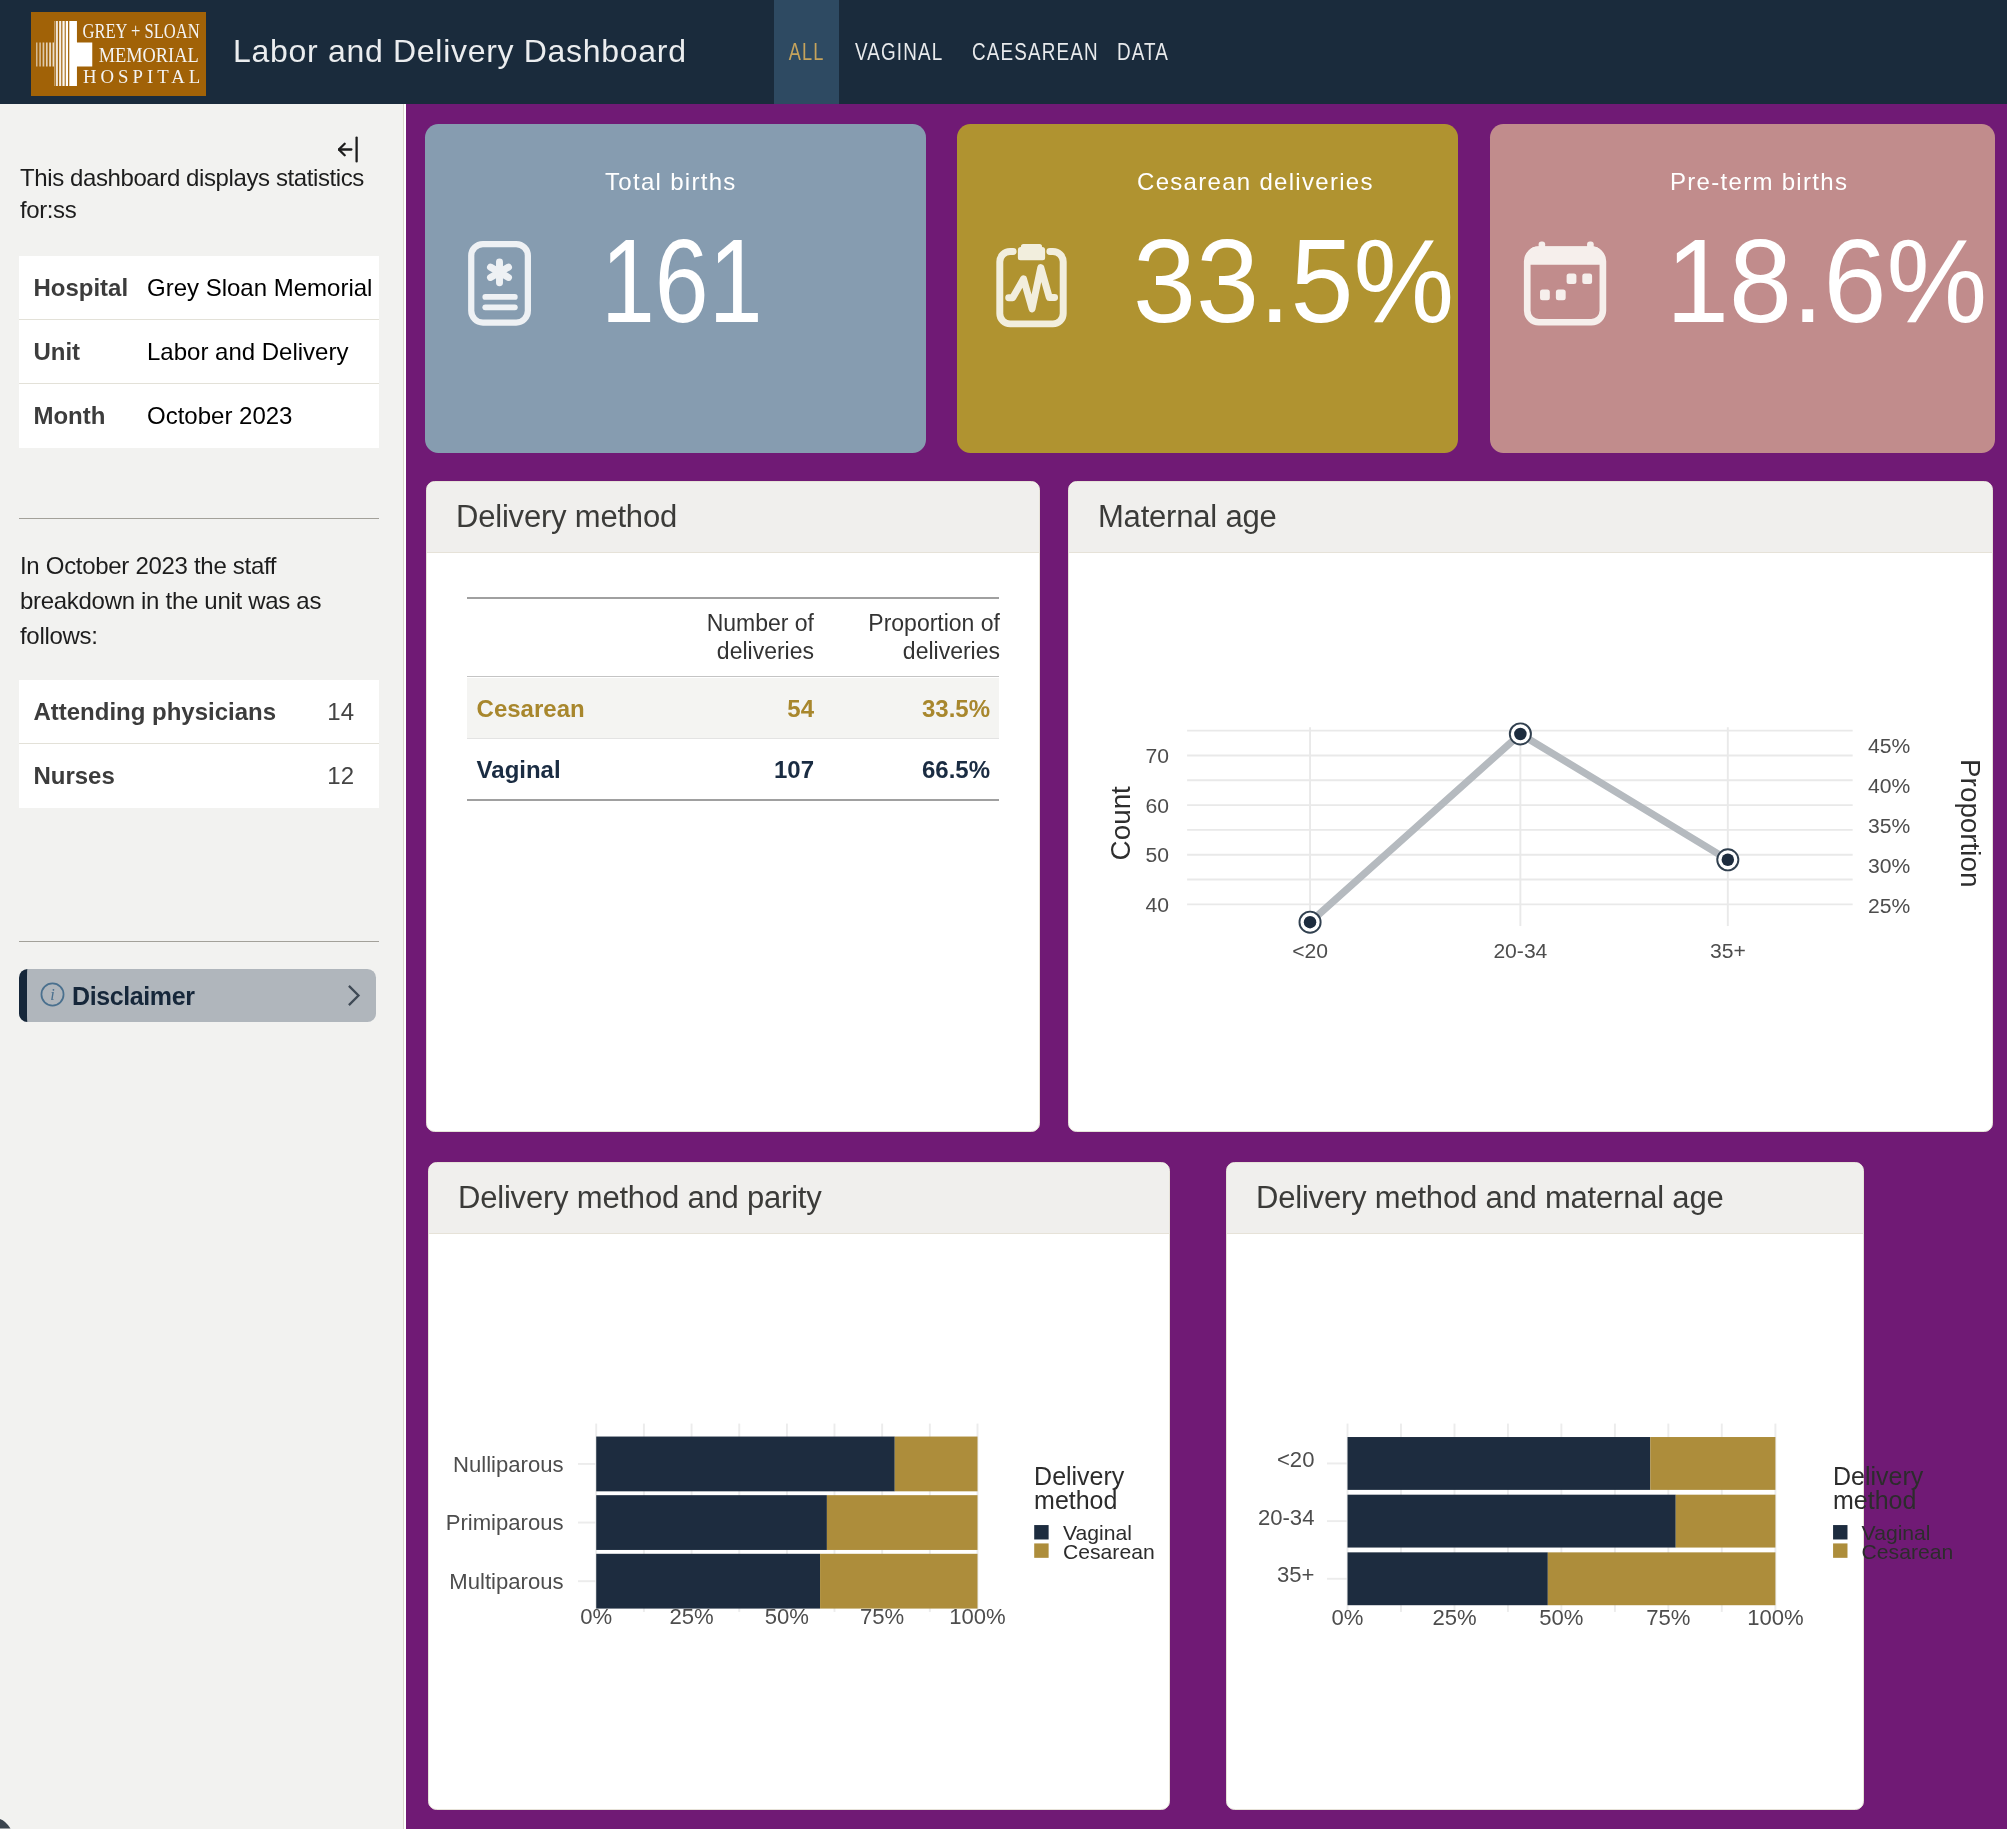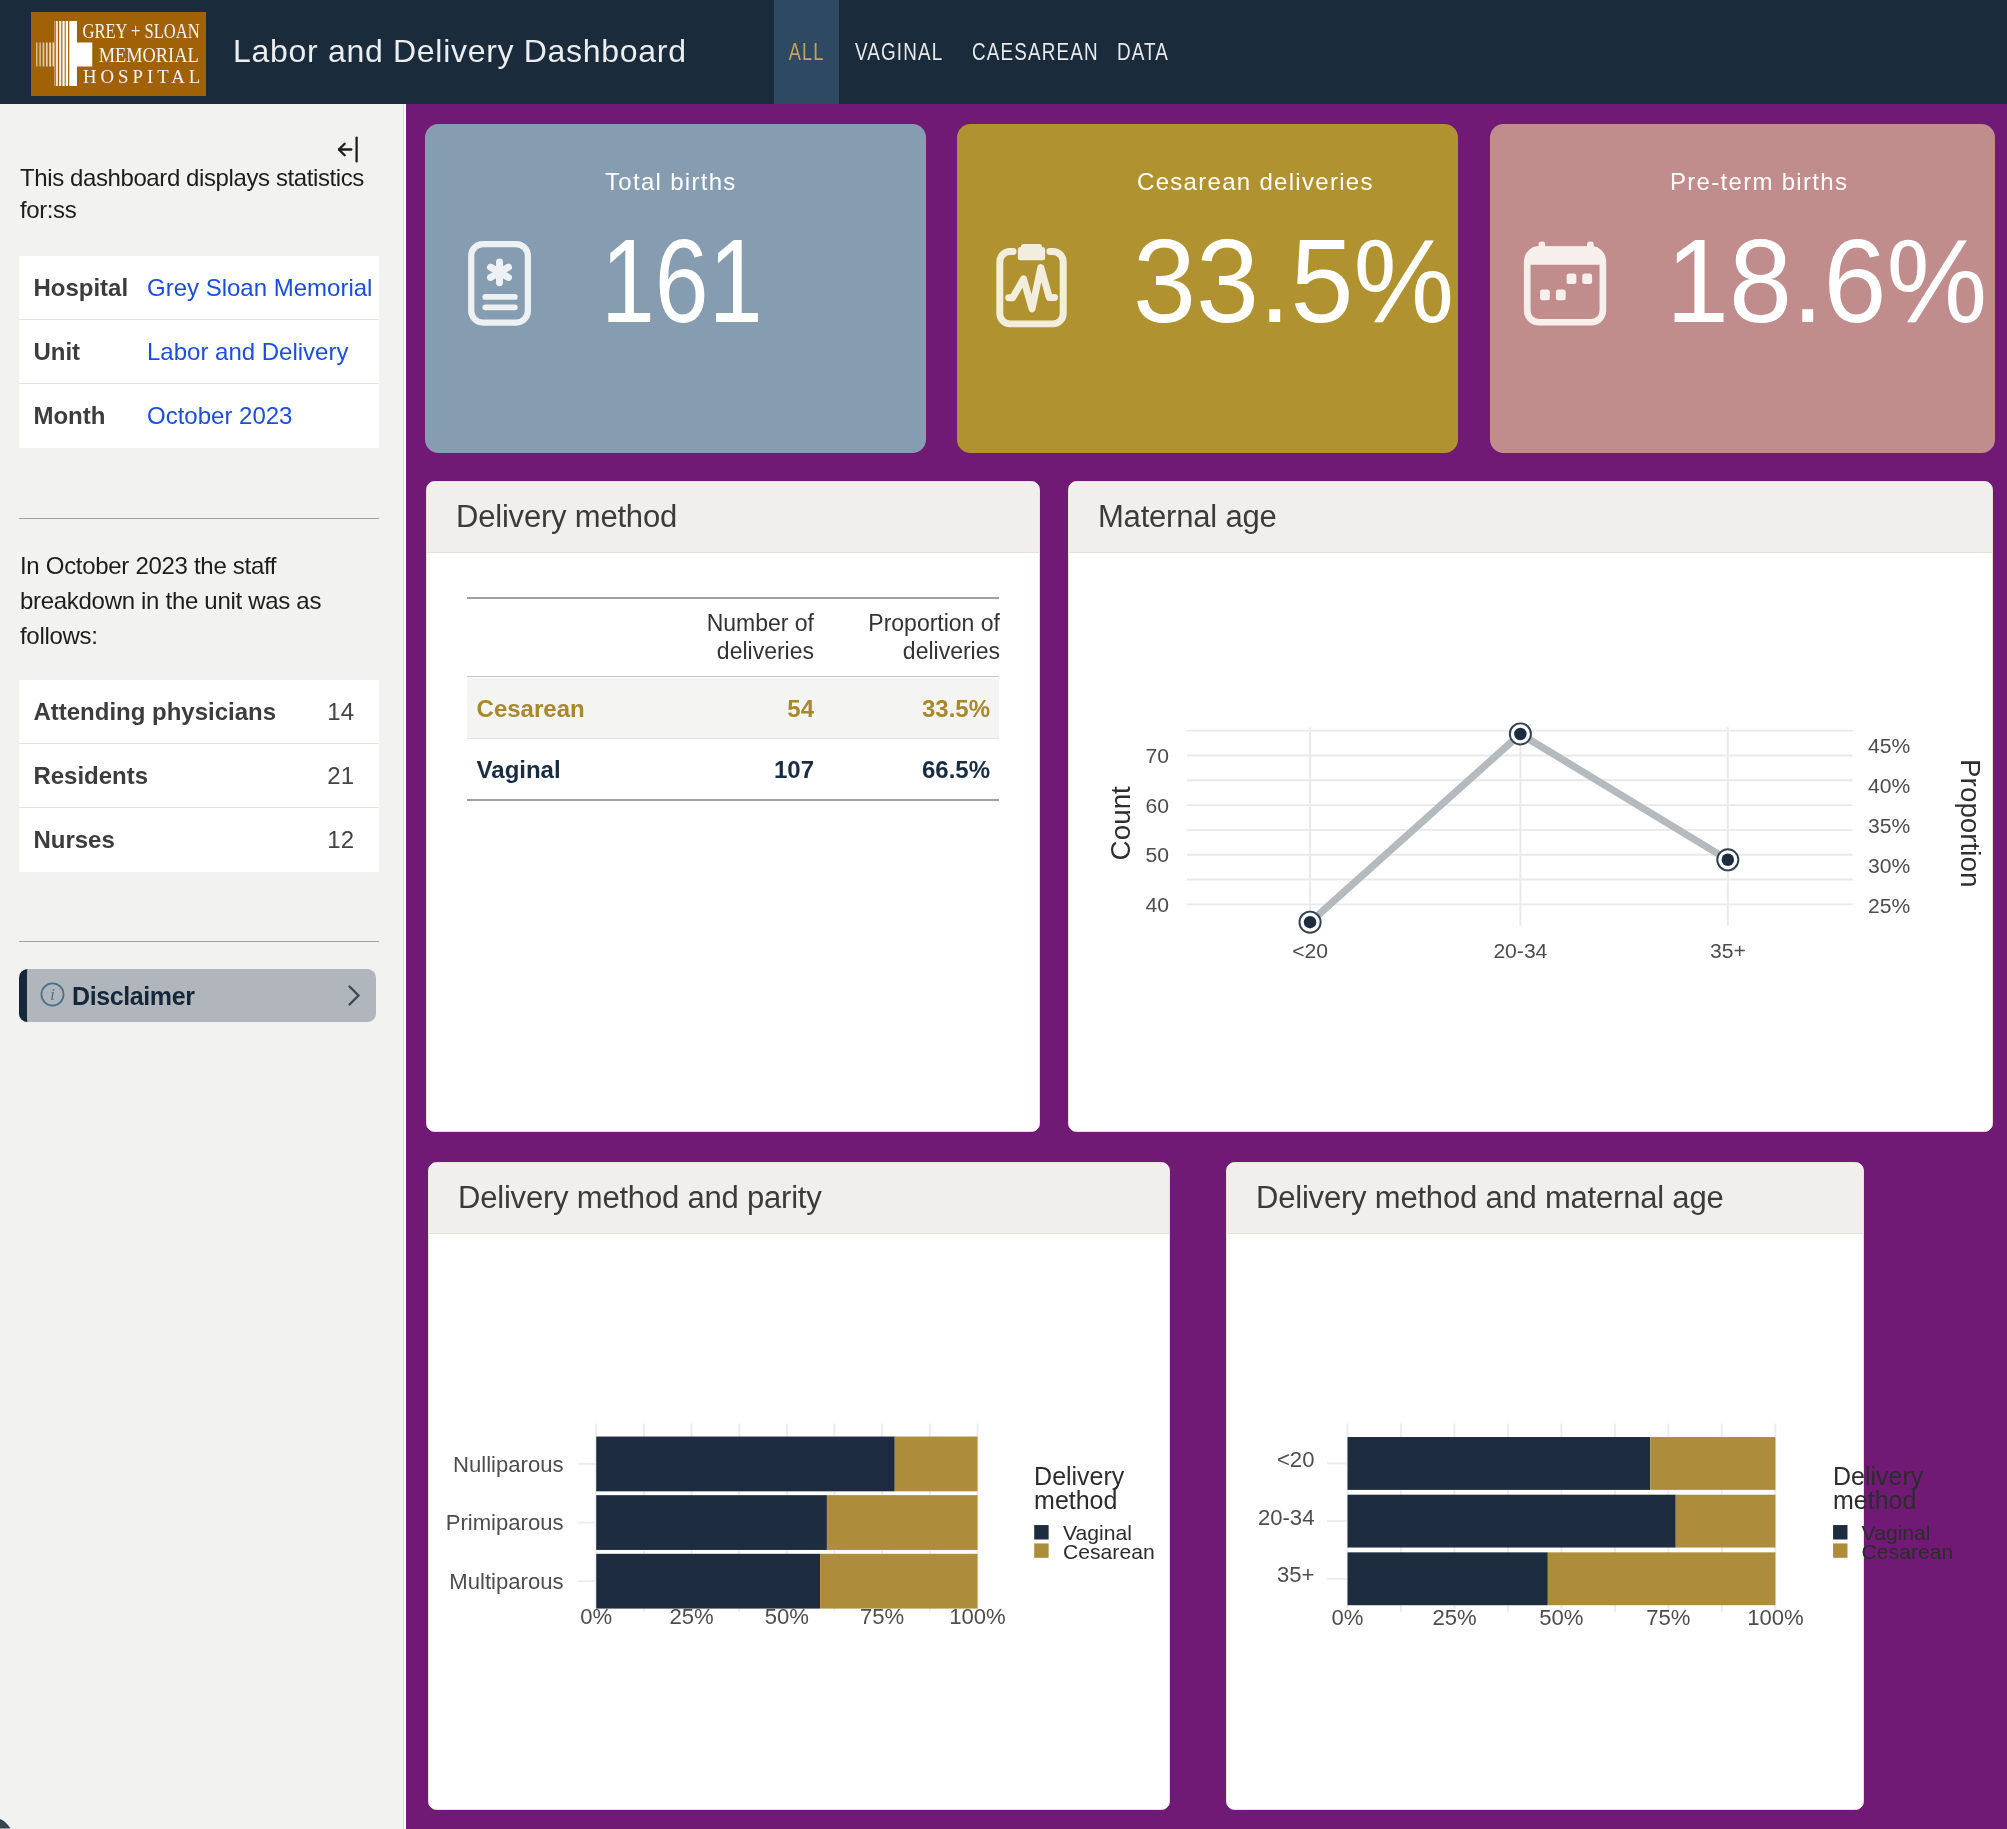--- a/index.html
+++ b/index.html
@@ -12,21 +12,21 @@
 #tab-all { left:774px; width:65px; background:#2e4a62; color:#c5a35c; }
 #tab-all span { display:inline-block; transform:scaleX(0.79); transform-origin:50% 50%; }
 .navlink { position:absolute; top:0; height:104px; line-height:104px; font-size:23px; letter-spacing:1.4px; color:#e8eaec; font-weight:500; transform:scaleX(0.82); transform-origin:0 50%; white-space:nowrap; }
 
 #sidebar { position:absolute; left:0; top:104px; width:404px; height:1725px; background:#f2f2f0; border-right:1.9px solid #dad7cc; color:#1d1d1d; }
 #sidebar p { position:absolute; left:20px; font-size:24px; color:#1d1d1d; }
 .sbtable { position:absolute; left:19px; width:360px; background:#fff; }
 .sbrow { position:relative; height:64px; border-bottom:1.9px solid #e3e1d8; }
 .sbrow:last-child { border-bottom:none; }
 .sbrow .lab { position:absolute; left:14.4px; top:50%; transform:translateY(-50%); font-weight:bold; color:#3c3c3c; font-size:24px; }
-.sbrow .val { position:absolute; left:128px; top:50%; transform:translateY(-50%); color:#1d4ed8; font-size:24px; }
+.sbrow .val { position:absolute; left:128px; top:50%; transform:translateY(-50%); color:#000000; font-size:24px; }
 .sbrow .num { position:absolute; right:25px; top:50%; transform:translateY(-50%); color:#444; font-size:24px; }
 .sbhr { position:absolute; left:19px; width:360px; height:0; border-top:1.9px solid #a3a19a; }
 #disclaimer { position:absolute; left:19px; top:865px; width:357px; height:53px; background:#b0b6bc; border-left:8.6px solid #16273a; border-radius:8.6px; }
 #disclaimer .dtxt { position:absolute; left:45px; letter-spacing:-0.4px; top:50%; transform:translateY(-50%); font-size:25px; font-weight:bold; color:#16273a; }
 
 #main { position:absolute; left:406px; top:104px; width:1601px; height:1725px; background:#701a75; }
 .vbox { position:absolute; top:20px; height:329px; border-radius:13.4px; }
 .vbox .vtitle { position:absolute; left:180px; top:44px; font-size:24px; font-weight:500; color:#fff; letter-spacing:1.3px; }
 .vbox .vnum { position:absolute; left:176px; top:98px; height:119px; line-height:119px; font-size:118px; color:#fff; }
 .vbox svg.vicon { position:absolute; left:30px; top:117px; }
@@ -94,24 +94,20 @@
       </div>
   </div>
   <div class="sbhr" style="top:414px;"></div>
   <p style="top:444px; line-height:35px; letter-spacing:-0.3px;">In October 2023 the staff<br>breakdown in the unit was as<br>follows:</p>
   <div class="sbtable" style="top:576px;">
     <div class="sbrow">
         <span class="lab">Attending physicians</span>
         <span class="num">14</span>
       </div>
     <div class="sbrow">
-        <span class="lab">Residents</span>
-        <span class="num">21</span>
-      </div>
-    <div class="sbrow">
         <span class="lab">Nurses</span>
         <span class="num">12</span>
       </div>
   </div>
   <div class="sbhr" style="top:837px;"></div>
   <div id="disclaimer">
     <svg width="25" height="25" viewBox="0 0 26 26" style="position:absolute;left:13.4px;top:13.4px;">
       <circle cx="13" cy="13" r="11.5" fill="none" stroke="#4a708e" stroke-width="1.8"></circle>
       <text x="13" y="19" text-anchor="middle" font-size="17" font-style="italic" fill="#4a708e" font-family="Liberation Serif, serif">i</text>
     </svg>

